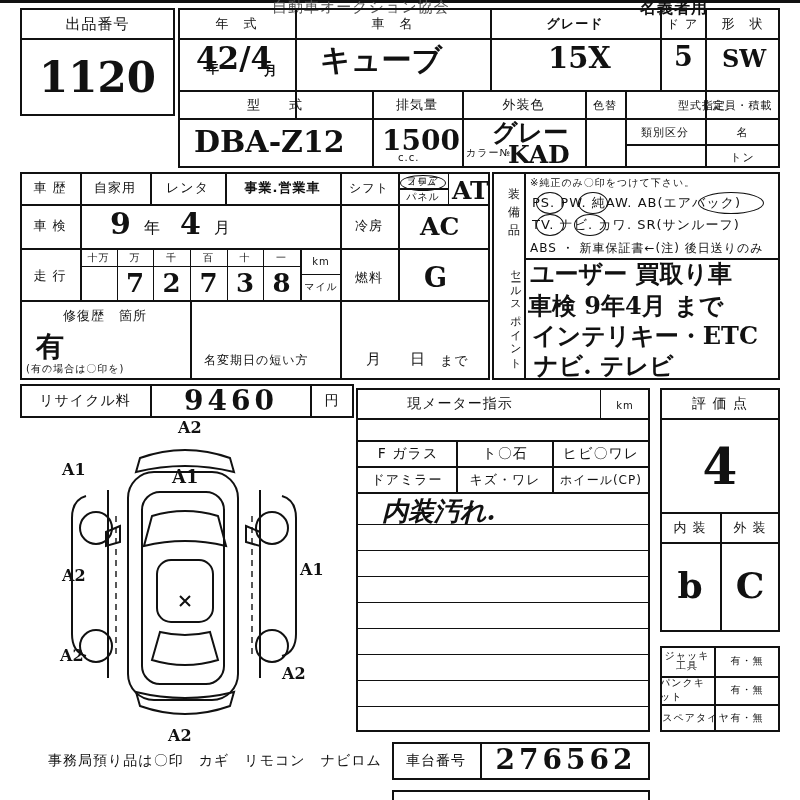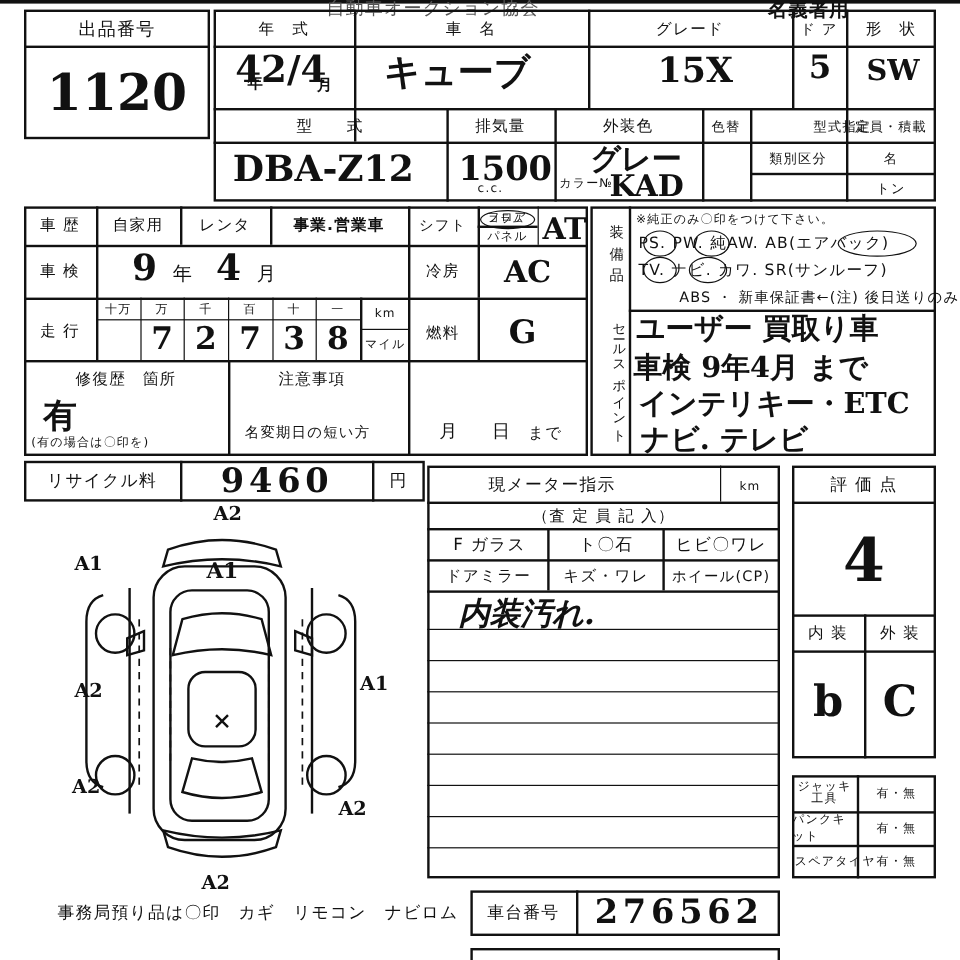--- a/index.html
+++ b/index.html
@@ -49,21 +49,21 @@
 
   <div class="vline" style="left:372px;top:90px;height:78px;"></div>
   <div class="vline" style="left:462px;top:90px;height:78px;"></div>
   <div class="vline" style="left:585px;top:90px;height:78px;"></div>
   <div class="vline" style="left:625px;top:90px;height:78px;"></div>
   <div class="vline" style="left:705px;top:90px;height:78px;"></div>
   <div class="hline" style="left:625px;top:144px;width:155px;"></div>
 
   <div class="cell" style="left:178px;top:10px;width:117px;height:28px;">年　式</div>
   <div class="cell" style="left:295px;top:10px;width:195px;height:28px;">車　名</div>
-  <div class="cell" style="left:490px;top:10px;width:170px;height:28px;">グレード</div>
+  <div class="cell" style="left:490px;top:10px;width:170px;height:28px;font-weight:bold;">グレード</div>
   <div class="cell" style="left:660px;top:10px;width:45px;height:28px;font-size:12px;">ド ア</div>
   <div class="cell" style="left:705px;top:10px;width:75px;height:28px;">形　状</div>
 
   <div class="hw" style="left:196px;top:40px;font-size:31px;">42/4</div>
   <div class="hw small" style="left:206px;top:60px;font-size:13px;">年</div>
   <div class="hw small" style="left:264px;top:62px;font-size:13px;">月</div>
   <div class="hw" style="left:320px;top:40px;font-size:30px;">キューブ</div>
   <div class="hw" style="left:548px;top:41px;font-size:29px;">15X</div>
   <div class="hw" style="left:674px;top:41px;font-size:27px;">5</div>
   <div class="hw" style="left:722px;top:44px;font-size:24px;">SW</div>
@@ -144,21 +144,20 @@
   <div class="hw ctr" style="left:227px;top:268px;width:36px;height:30px;font-size:26px;">3</div>
   <div class="hw ctr" style="left:263px;top:268px;width:37px;height:30px;font-size:26px;">8</div>
 
   <div class="cell xsmall" style="left:302px;top:252px;width:38px;height:18px;">km</div>
   <div class="cell xsmall" style="left:302px;top:278px;width:38px;height:18px;">マイル</div>
 
   <div class="vline" style="left:190px;top:300px;height:80px;"></div>
   <div class="cell" style="left:20px;top:304px;width:170px;height:24px;font-size:13px;">修復歴　箇所</div>
   <div class="hw" style="left:36px;top:328px;font-size:28px;">有</div>
   <div class="lbl xsmall" style="left:26px;top:362px;">(有の場合は〇印を)</div>
-  <div class="cell" style="left:200px;top:304px;width:120px;height:24px;font-size:13px;">注意事項</div>
   <div class="lbl" style="left:204px;top:352px;font-size:12px;">名変期日の短い方</div>
   <div class="lbl" style="left:366px;top:350px;font-size:15px;">月</div>
   <div class="lbl" style="left:410px;top:350px;font-size:15px;">日</div>
   <div class="lbl" style="left:440px;top:352px;font-size:13px;">まで</div>
 
   <div class="bx" style="left:20px;top:384px;width:334px;height:34px;"></div>
   <div class="vline" style="left:150px;top:384px;height:34px;"></div>
   <div class="vline" style="left:310px;top:384px;height:34px;"></div>
   <div class="cell" style="left:20px;top:385px;width:130px;height:32px;font-size:14px;">リサイクル料</div>
   <div class="hw ctr" style="left:154px;top:383px;width:154px;height:34px;font-size:28px;letter-spacing:4px;">9460</div>
@@ -167,21 +166,21 @@
   <div class="bx" style="left:492px;top:172px;width:288px;height:208px;"></div>
   <div class="vline" style="left:524px;top:172px;height:208px;"></div>
   <div class="hline" style="left:524px;top:258px;width:256px;"></div>
 
   <div class="vtext" style="position:absolute;left:498px;top:178px;width:24px;height:80px;">装 備 品</div>
   <div class="vtext" style="position:absolute;left:498px;top:262px;width:24px;height:112px;font-size:11px;">セールスポイント</div>
 
   <div class="lbl xsmall" style="left:530px;top:176px;">※純正のみ〇印をつけて下さい。</div>
   <div class="lbl" style="left:532px;top:194px;font-size:13px;">PS.  PW.  純AW.  AB(エアバック)</div>
   <div class="lbl" style="left:532px;top:216px;font-size:13px;">TV.  ナビ.  カワ.  SR(サンルーフ)</div>
-  <div class="lbl" style="left:530px;top:240px;font-size:12px;margin-left:36px;">ABS ・ 新車保証書←(注)  後日送りのみ</div>
+  <div class="lbl" style="left:530px;top:240px;font-size:12px;">ABS ・ 新車保証書←(注)  後日送りのみ</div>
 
   <div style="position:absolute;left:536px;top:192px;width:26px;height:20px;border:1.6px solid #111;border-radius:50%;"></div>
   <div style="position:absolute;left:578px;top:192px;width:28px;height:20px;border:1.6px solid #111;border-radius:50%;"></div>
   <div style="position:absolute;left:698px;top:192px;width:64px;height:20px;border:1.6px solid #111;border-radius:50%;"></div>
   <div style="position:absolute;left:536px;top:214px;width:26px;height:20px;border:1.6px solid #111;border-radius:50%;"></div>
   <div style="position:absolute;left:574px;top:214px;width:30px;height:20px;border:1.6px solid #111;border-radius:50%;"></div>
 
   <div class="hw" style="left:530px;top:258px;font-size:24px;">ユーザー 買取り車</div>
   <div class="hw" style="left:528px;top:290px;font-size:24px;">車検 9年4月 まで</div>
   <div class="hw" style="left:532px;top:320px;font-size:24px;">インテリキー・ETC</div>
@@ -254,21 +253,20 @@
   <div class="hline thin" style="left:356px;top:628px;width:294px;"></div>
   <div class="hline thin" style="left:356px;top:654px;width:294px;"></div>
   <div class="hline thin" style="left:356px;top:680px;width:294px;"></div>
   <div class="hline thin" style="left:356px;top:706px;width:294px;"></div>
   <div class="vline thin" style="left:600px;top:388px;height:30px;"></div>
   <div class="vline" style="left:456px;top:440px;height:52px;"></div>
   <div class="vline" style="left:552px;top:440px;height:52px;"></div>
 
   <div class="cell" style="left:360px;top:392px;width:200px;height:24px;font-size:14px;">現メーター指示</div>
   <div class="cell xsmall" style="left:602px;top:396px;width:46px;height:18px;">km</div>
-  <div class="cell" style="left:356px;top:420px;width:294px;height:20px;font-size:13px;">（査 定 員 記 入）</div>
 
   <div class="cell" style="left:360px;top:442px;width:96px;height:24px;font-size:14px;">F ガラス</div>
   <div class="cell" style="left:458px;top:442px;width:94px;height:24px;font-size:14px;">ト〇石</div>
   <div class="cell" style="left:554px;top:442px;width:94px;height:24px;font-size:14px;">ヒビ〇ワレ</div>
   <div class="cell" style="left:358px;top:468px;width:98px;height:24px;font-size:13px;">ドアミラー</div>
   <div class="cell" style="left:458px;top:468px;width:94px;height:24px;font-size:13px;">キズ・ワレ</div>
   <div class="cell" style="left:554px;top:468px;width:94px;height:24px;font-size:12px;text-align:right;">ホイール(CP)</div>
   <div class="cell" style="left:554px;top:468px;width:94px;height:24px;font-size:12px;opacity:0;">キズ・ワレ</div>
 
   <div class="hw" style="left:382px;top:494px;font-size:26px;font-style:italic;">内装汚れ.</div>

